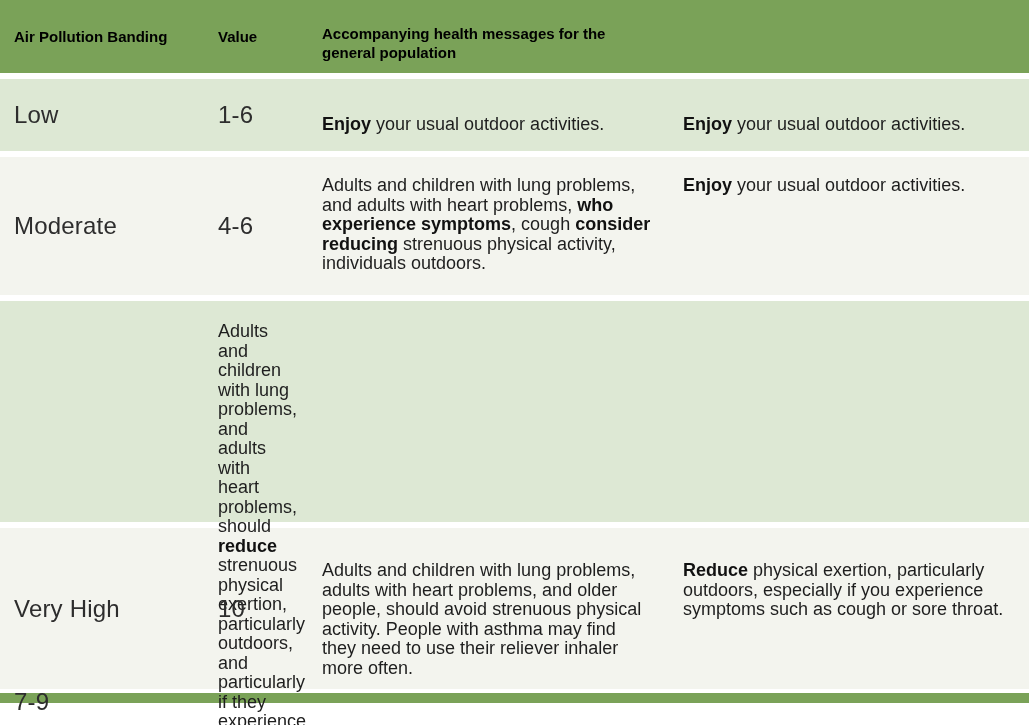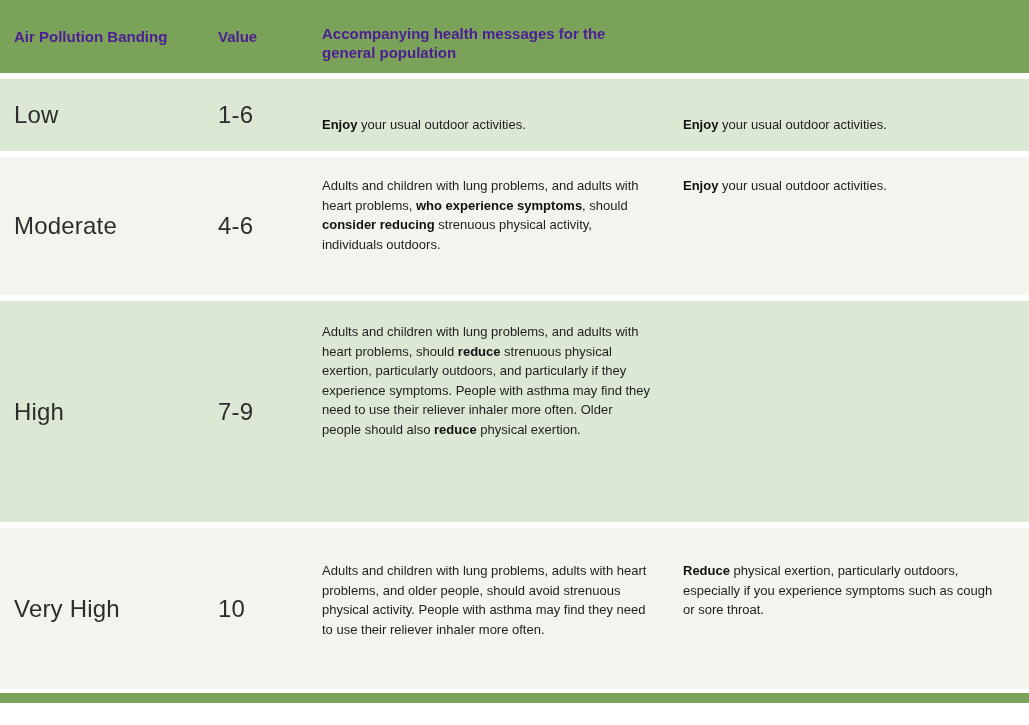--- a/index.html
+++ b/index.html
@@ -18,21 +18,21 @@
     display: grid;
     grid-template-columns: 204px 104px 361px 1fr;
     padding-left: 14px;
     box-sizing: border-box;
   }
   
   .header-row {
     background: #7aa258;
     height: 73px;
     align-items: center;
-    color: #4c1d95;
+    color: #000000;
     font-size: 15px;
     font-weight: 700;
     line-height: 19px;
     margin-bottom: 6px;
   }
   .header-cell { box-sizing: border-box; }
   .header-cell.c3 .inner { max-width: 272px; }
   .header-cell.c4 .inner { max-width: 300px; margin-top: 12px; }
   
   .data-row { margin-bottom: 6px; }
@@ -45,21 +45,21 @@
 
   .band-cell, .value-cell {
     display: flex;
     align-items: center;
     font-size: 24px;
     color: #2d2d2d;
     letter-spacing: 0.2px;
   }
   .msg {
     box-sizing: border-box;
-    font-size: 13px;
+    font-size: 18px;
     line-height: 19.5px;
     color: #1e1e1e;
   }
   .msg b { font-weight: 700; color: #111111; }
   .msg.c3 { padding-right: 30px; }
   .msg.c4 { padding-right: 24px; }
   .row-low .msg      { padding-top: 36px; }
   .row-moderate .msg { padding-top: 19px; }
   .row-high .msg     { padding-top: 21px; }
   .row-veryhigh .msg { padding-top: 33px; }
@@ -90,26 +90,25 @@
   <div class="grid-row data-row row-green row-low">
     <div class="band-cell">Low</div>
     <div class="value-cell">1-6</div>
     <div class="msg c3"><b>Enjoy</b><span> your usual outdoor activities.</span></div>
     <div class="msg c4"><b>Enjoy</b><span> your usual outdoor activities.</span></div>
   </div>
 
   <div class="grid-row data-row row-cream row-moderate">
     <div class="band-cell">Moderate</div>
     <div class="value-cell">4-6</div>
-    <div class="msg c3"><span>Adults and children with lung problems, and adults with heart problems, </span><b>who experience symptoms</b><span>, should </span><b>consider reducing</b><span> strenuous physical activity, individuals outdoors.</span></div>
+    <div class="msg c3"><span>Adults and children with lung problems, and adults with heart problems, </span><b>who experience symptoms</b><span>, cough </span><b>consider reducing</b><span> strenuous physical activity, individuals outdoors.</span></div>
     <div class="msg c4"><b>Enjoy</b><span> your usual outdoor activities.</span></div>
   </div>
 
   <div class="grid-row data-row row-green row-high">
-    <div class="band-cell">High</div>
     <div class="value-cell">7-9</div>
     <div class="msg c3"><span>Adults and children with lung problems, and adults with heart problems, should </span><b>reduce</b><span> strenuous physical exertion, particularly outdoors, and particularly if they experience symptoms. People with asthma may find they need to use their reliever inhaler more often. Older people should also </span><b>reduce</b><span> physical exertion.</span></div>
   </div>
 
   <div class="grid-row data-row row-cream row-veryhigh">
     <div class="band-cell">Very High</div>
     <div class="value-cell">10</div>
     <div class="msg c3"><span>Adults and children with lung problems, adults with heart problems, and older people, should avoid strenuous physical activity. People with asthma may find they need to use their reliever inhaler more often.</span></div>
     <div class="msg c4"><b>Reduce</b><span> physical exertion, particularly outdoors, especially if you experience symptoms such as cough or sore throat.</span></div>
   </div>

